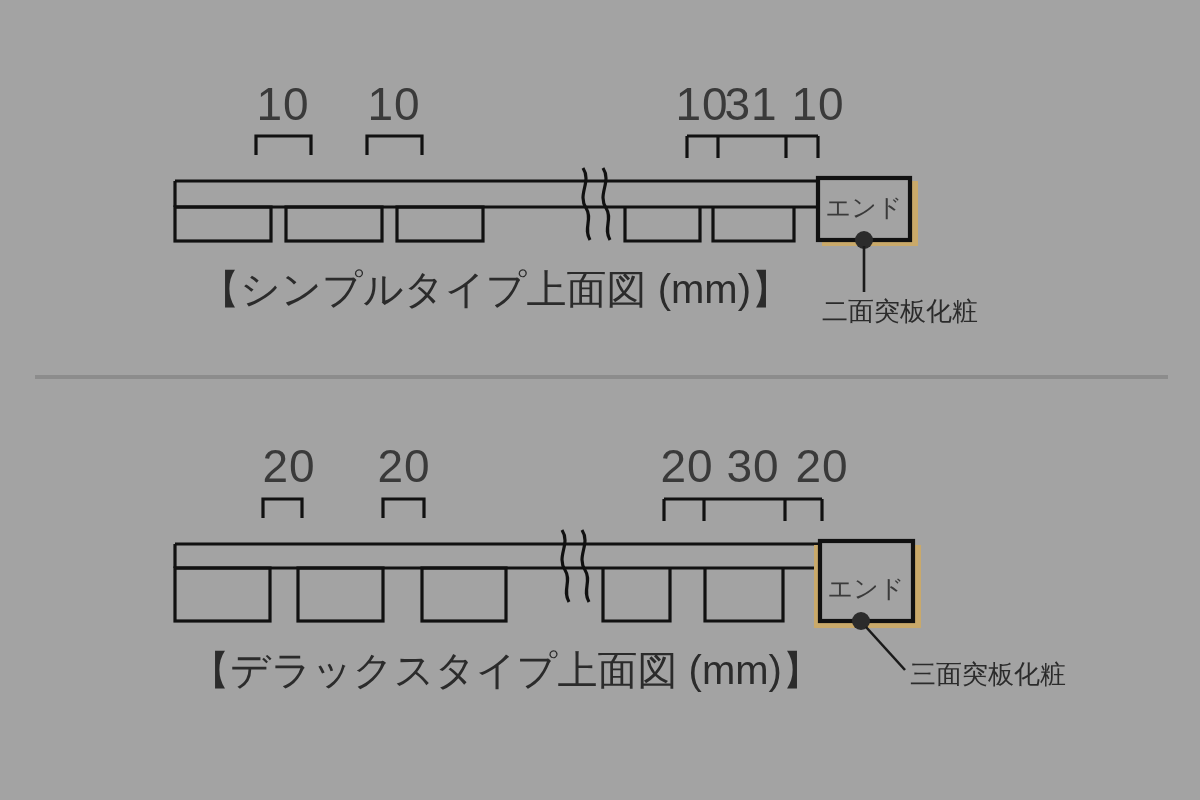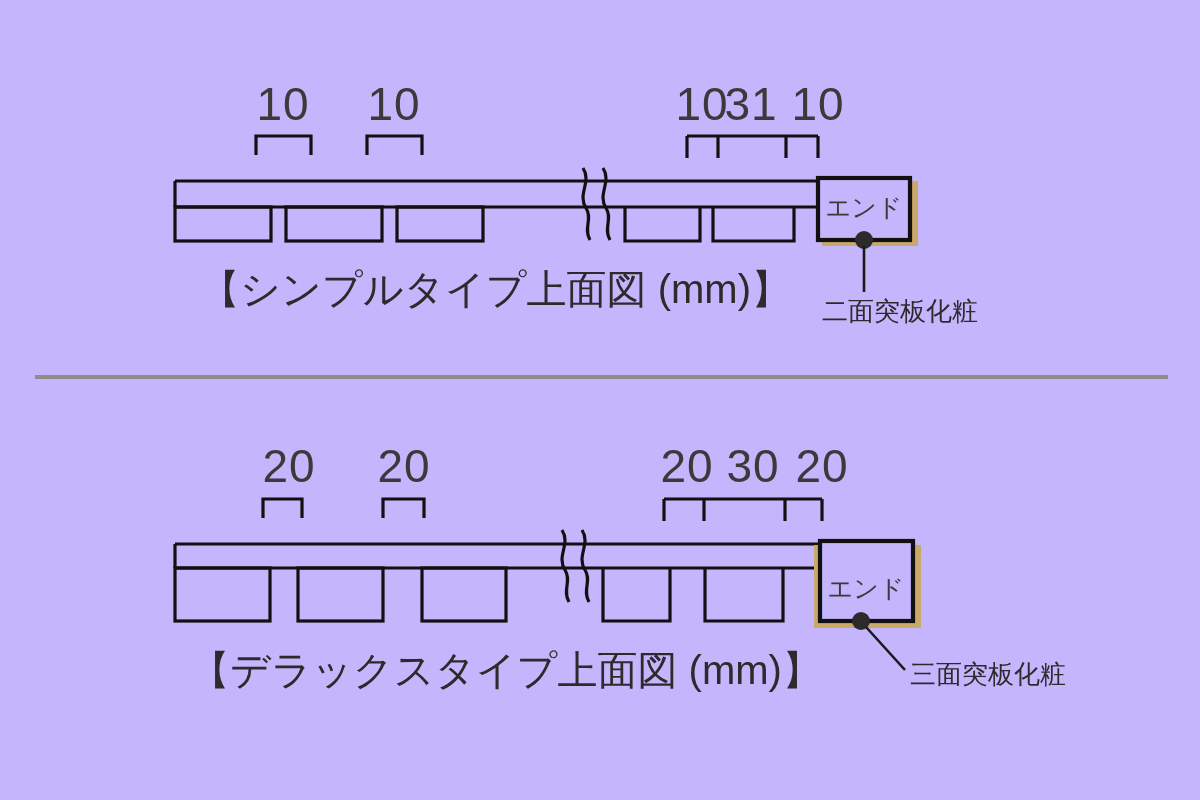--- a/index.html
+++ b/index.html
@@ -11,21 +11,21 @@
     width: 1200px;
     height: 800px;
     font-family: "Liberation Sans", "DejaVu Sans", sans-serif;
     overflow: hidden;
     position: relative;
   }
   #page {
     position: relative;
     width: 1200px;
     height: 800px;
-    background: #c4b5fd;
+    background: #a3a3a3;
   }
   svg.diagram-canvas {
     position: absolute;
     top: 0;
     left: 0;
     width: 1200px;
     height: 800px;
     display: block;
   }
   .dim-text {

